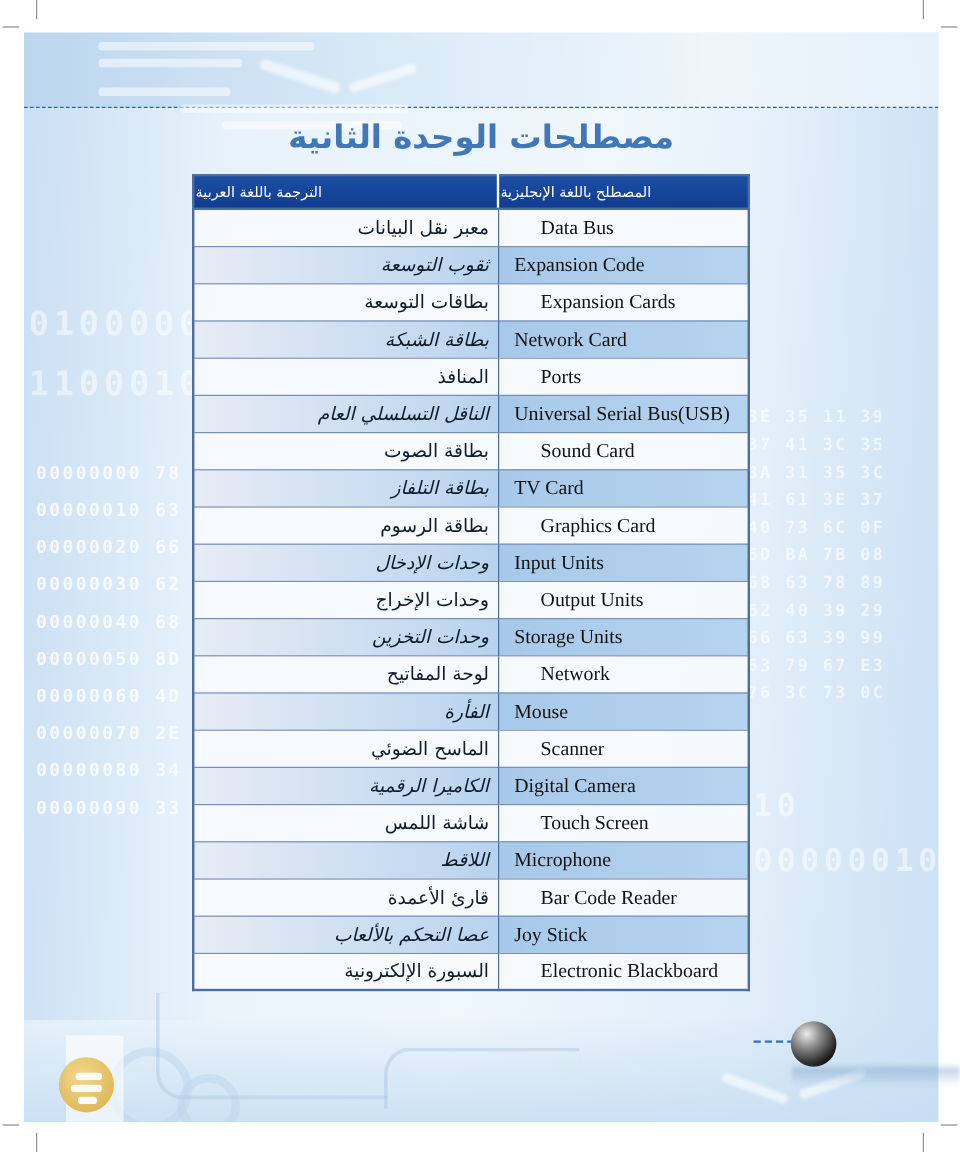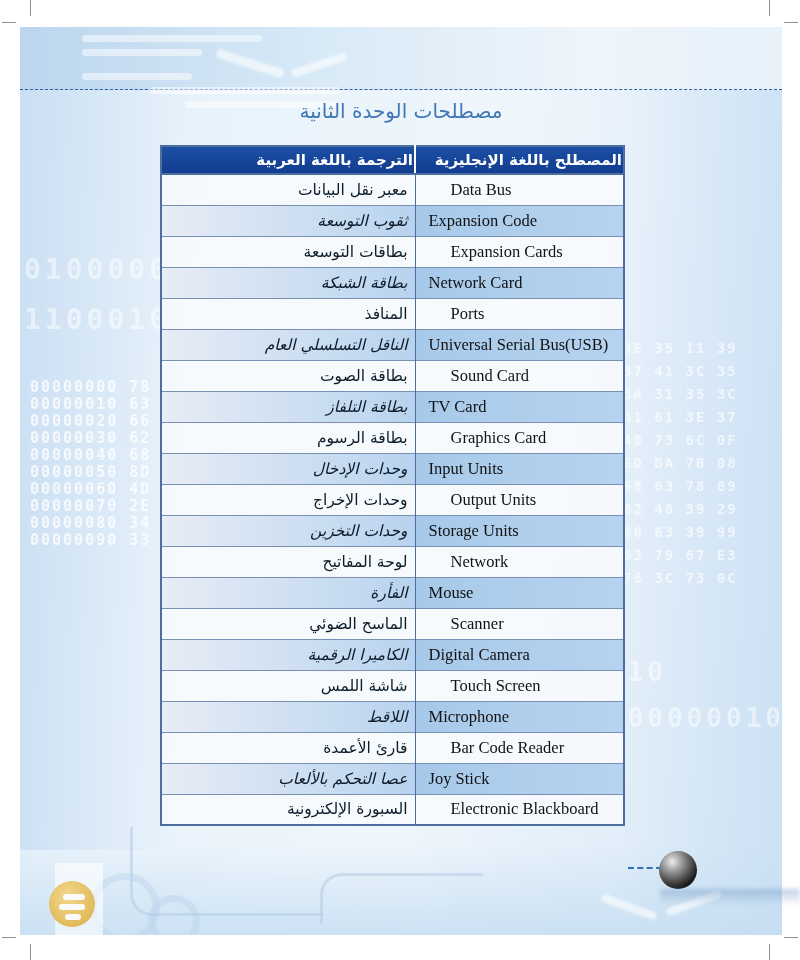--- a/index.html
+++ b/index.html
@@ -22,42 +22,42 @@
   
   .codebar{position:absolute;background:rgba(255,255,255,.5);border-radius:3px;filter:blur(.6px);}
   .streak{position:absolute;background:rgba(255,255,255,.6);border-radius:6px;filter:blur(1.2px);}
   .fcirc{position:absolute;border:7px solid rgba(186,210,234,.45);border-radius:50%;}
   .trace{position:absolute;border-left:3px solid rgba(176,202,228,.5);border-bottom:3px solid rgba(176,202,228,.5);
          border-bottom-left-radius:22px;}
 
   
   .hexdump{position:absolute;left:10px;top:352px;color:rgba(255,255,255,.78);
            font-family:"DejaVu Sans Mono",monospace;font-weight:bold;font-size:15px;
-           line-height:17px;letter-spacing:2px;white-space:pre;}
+           line-height:31px;letter-spacing:2px;white-space:pre;}
   .hexright{position:absolute;left:603px;top:310px;color:rgba(255,255,255,.62);
             font-family:"DejaVu Sans Mono",monospace;font-weight:bold;font-size:14px;
             line-height:23px;letter-spacing:2px;white-space:pre;}
   .binleft{position:absolute;left:4px;top:218px;color:rgba(255,255,255,.5);
            font-family:"DejaVu Sans Mono",monospace;font-weight:bold;font-size:28px;
            line-height:50px;letter-spacing:4px;white-space:pre;}
   .binright{position:absolute;left:588px;top:622px;color:rgba(255,255,255,.5);
             font-family:"DejaVu Sans Mono",monospace;font-weight:bold;font-size:26px;
             line-height:46px;letter-spacing:4px;white-space:pre;}
 
   
   .title{position:absolute;left:0;top:72px;width:100%;text-align:center;
-         color:#4077b6;font-size:20px;font-weight:normal;direction:rtl;}
+         color:#4077b6;font-size:27px;font-weight:bold;direction:rtl;}
 
   
   .terms{position:absolute;left:140px;top:118px;width:457px;border-collapse:collapse;
          border:2px solid #4d6fa0;table-layout:fixed;}
   .terms thead tr{height:28px;}
   .terms tbody tr{height:31px;}
   .terms th{background:linear-gradient(180deg,#1b4fa4,#123c8f);color:#ffffff;
-            font-size:15px;font-weight:bold;text-align:right;vertical-align:middle;
+            font-size:12px;font-weight:normal;text-align:left;vertical-align:middle;
             border-bottom:2px solid #4d6fa0;}
   .terms th.th-ar{width:250px;border-right:2px solid #ffffff;}
   .terms th.th-en{width:205px;}
   .terms td{border-top:1px solid #7a8fb3;vertical-align:middle;}
   .terms td.ar{border-right:1px solid #4d6fa0;direction:rtl;text-align:right;
                padding:0 7px 0 4px;font-size:15.5px;color:#0d1b2a;
                font-family:"DejaVu Sans",sans-serif;}
   .terms td.en{padding:0 4px 0 13px;font-size:16.5px;color:#121212;
                font-family:"Liberation Serif","DejaVu Serif",serif;}
   .terms tr.white td{background:rgba(246,250,253,.92);padding-left:35px;}

